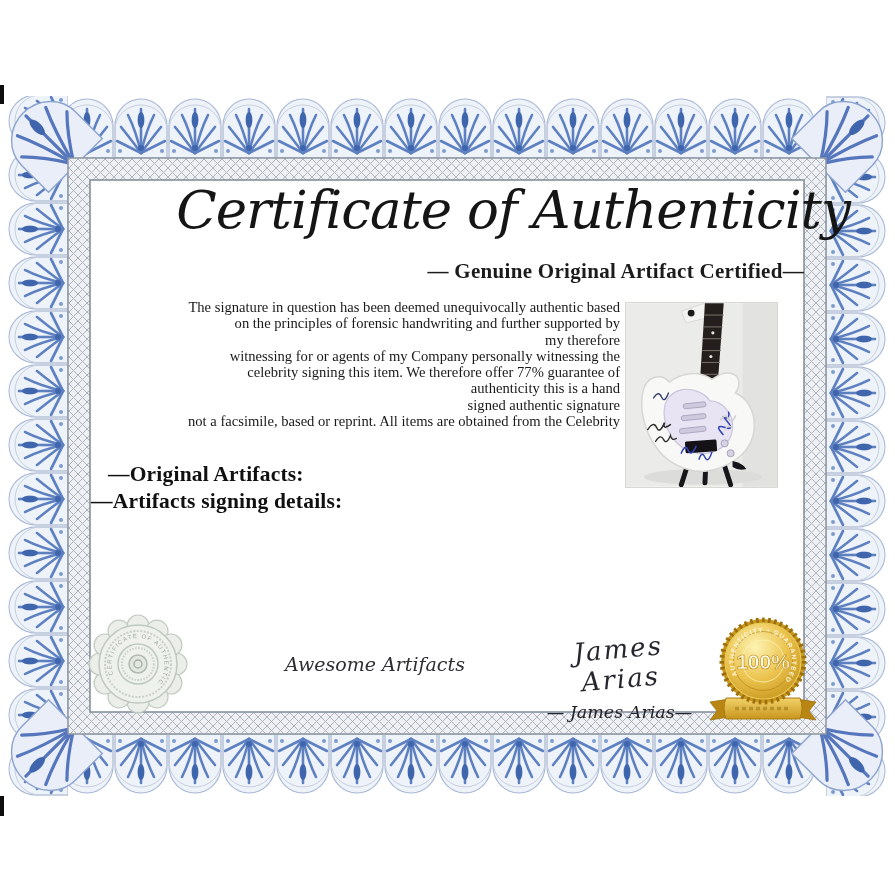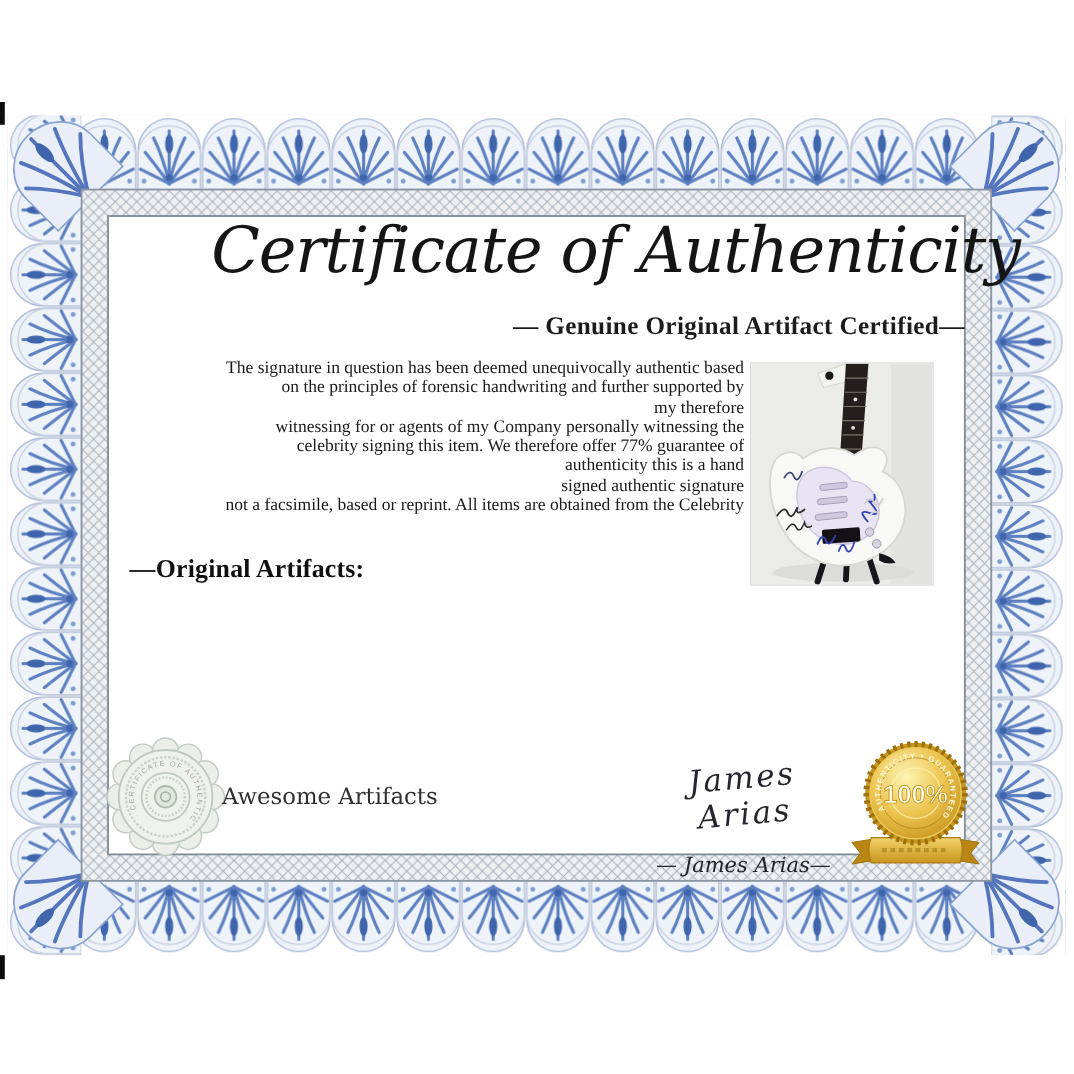--- a/index.html
+++ b/index.html
@@ -12,30 +12,30 @@
          font-family:"DejaVu Serif", serif;font-style:italic;font-weight:500;
          font-size:53px;letter-spacing:-1px;color:#151515;line-height:1.1;}
   .subtitle{left:90px;top:259px;width:714px;text-align:right;
             font-weight:700;font-size:21px;letter-spacing:.3px;color:#1c1c1c;}
   .bodytext{left:86px;top:299px;width:534px;text-align:right;
             font-size:14.6px;line-height:16.3px;color:#191919;font-weight:500;}
   .heading{font-size:21.5px;color:#101010;font-weight:600;letter-spacing:.2px;}
   .h1pos{left:88px;top:462px;margin-left:20px;}
   .h2pos{left:91px;top:489px;}
 
-  .issuer{left:185px;top:653px;width:380px;
-          font-family:"DejaVu Serif", serif;color:#2e2e33;}
+  .issuer{left:185px;top:653px;width:380px;text-align:center;
+          font-family:"DejaVu Serif", serif;font-style:italic;color:#2e2e33;}
   .issuer .name{font-size:19px;line-height:23px;}
   .issuer .tagline{font-size:15.5px;line-height:20px;}
 
   .sigblock{left:532px;top:634px;width:175px;text-align:center;}
   .sigscript{display:inline-block;font-family:"DejaVu Serif", serif;font-style:italic;
              font-size:26px;letter-spacing:2px;color:#26262e;transform:rotate(-5deg);}
   .sigprint{font-family:"DejaVu Serif", serif;font-style:italic;font-size:17.5px;
-            color:#222228;margin-top:18px;}
+            color:#222228;margin-top:8px;}
 
   .photo{left:625px;top:302px;width:153px;height:186px;border:1px solid #d8d8d4;
          box-sizing:border-box;}
   svg{display:block;}
 </style>
 </head>
 <body>
 <div class="stage">
 
   <div class="scanmark" style="top:85px;height:19px;"></div>
@@ -114,20 +114,21 @@
     <div>on the principles of forensic handwriting and further supported by</div>
     <div>my therefore</div>
     <div>witnessing for or agents of my Company personally witnessing the</div>
     <div>celebrity signing this item. We therefore offer 77% guarantee of</div>
     <div>authenticity this is a hand</div>
     <div>signed authentic signature</div>
     <div>not a facsimile, based or reprint. All items are obtained from the Celebrity</div>
   </div>
 
   <div class="abs heading h1pos">—Original Artifacts:</div>
+  <div class="abs heading h2pos">—Artifacts signing details:</div>
 
   <svg class="abs photo" width="153" height="186" viewBox="0 0 153 186">
     <rect width="153" height="186" fill="#ebecea"></rect>
     <rect x="118" width="35" height="186" fill="#e2e3e1"></rect>
     <ellipse cx="78" cy="176" rx="60" ry="8" fill="#dcdddb"></ellipse>
 
     <g stroke="#17161a" stroke-width="5" stroke-linecap="round">
       <path d="M56,184 L74,128"></path>
       <path d="M106,184 L88,128"></path>
       <path d="M80,182 L81,160"></path>

